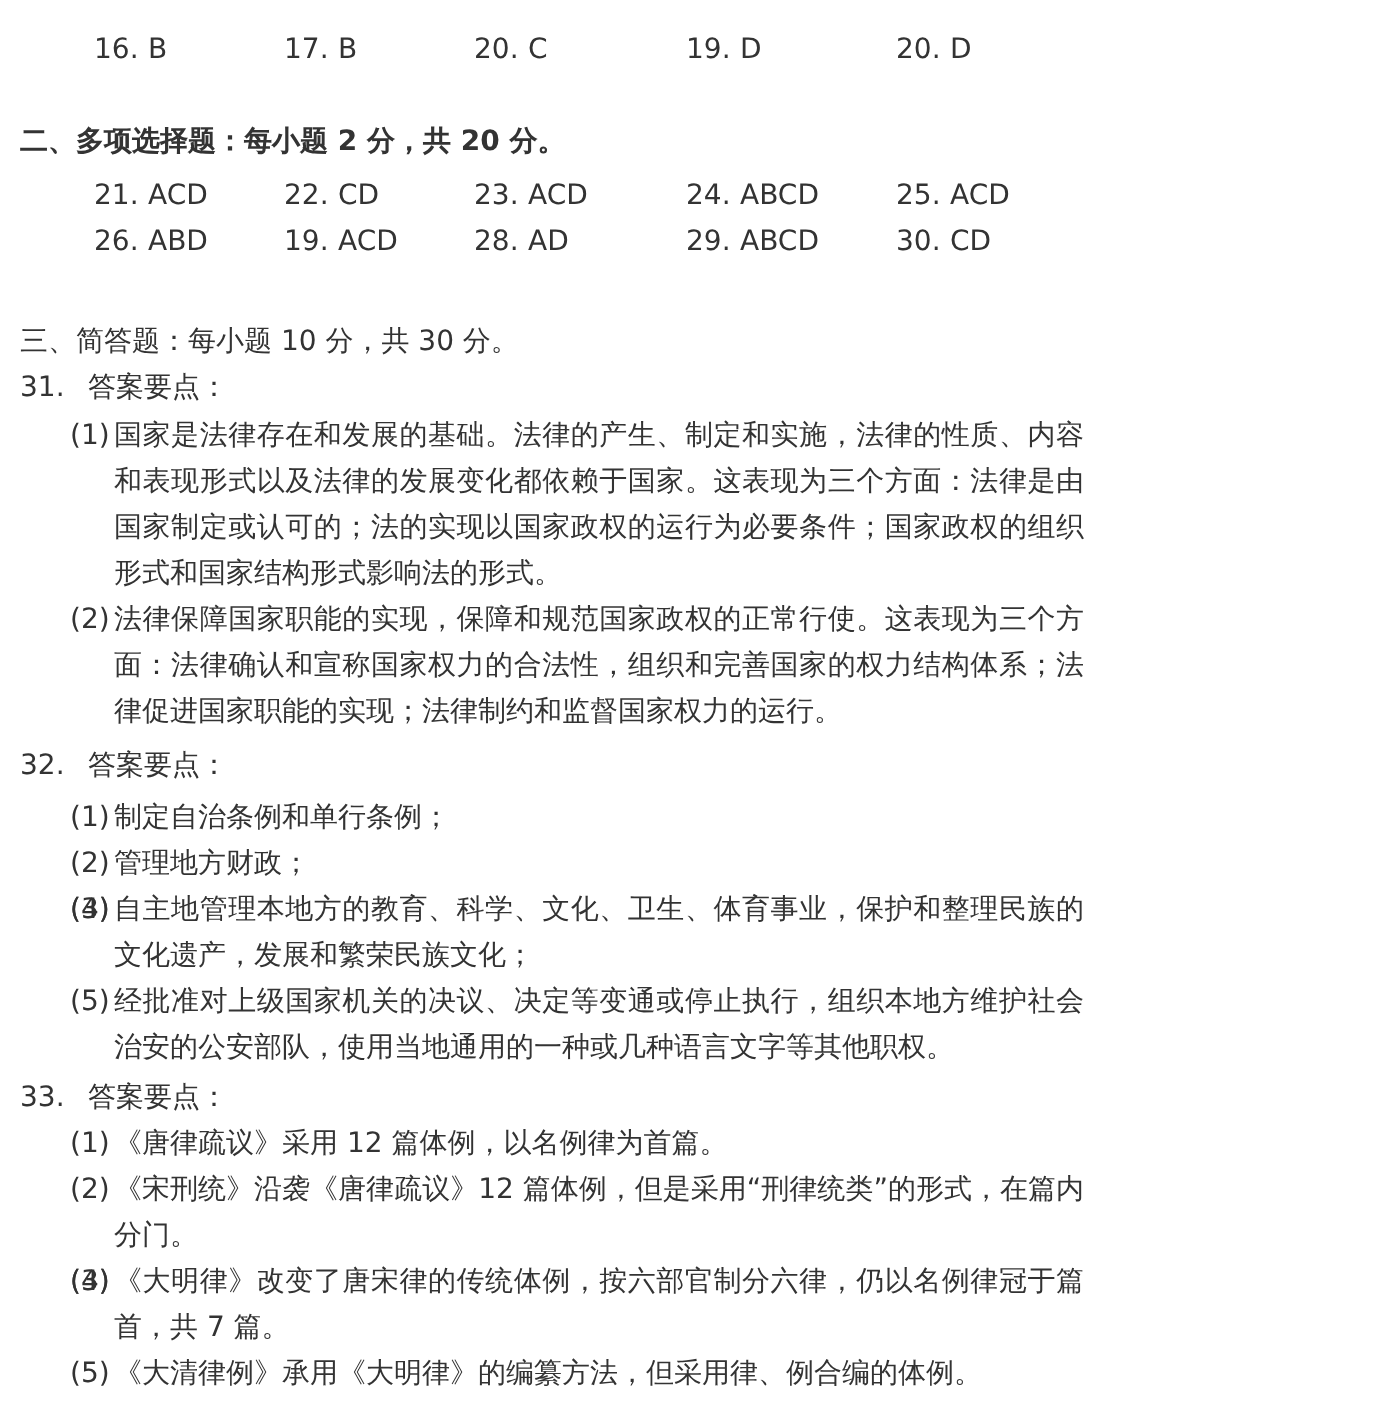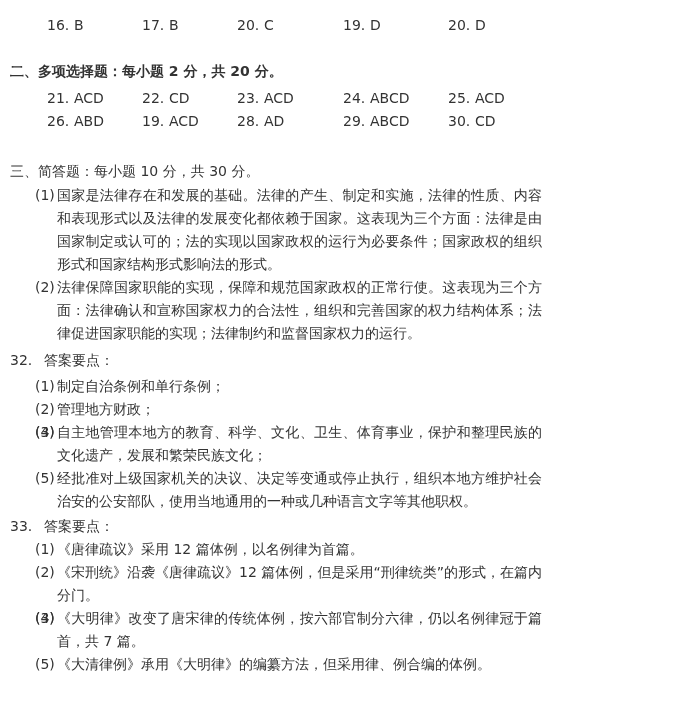--- a/index.html
+++ b/index.html
@@ -69,20 +69,23 @@
   <div class="ans-row" id="row3">
     <span class="cell c0"><span class="num">26.</span><span>ABD</span></span>
     <span class="cell c1"><span class="num">19.</span><span>ACD</span></span>
     <span class="cell c2"><span class="num">28.</span><span>AD</span></span>
     <span class="cell c3"><span class="num">29.</span><span>ABCD</span></span>
     <span class="cell c4"><span class="num">30.</span><span>CD</span></span>
   </div>
 
   <div class="sec-title" id="sec3-title">三、简答题：每小题 10 分，共 30 分。</div>
 
+  <div class="q-label" id="q31-label">
+    <span class="q-num">31.</span><span>答案要点：</span>
+  </div>
   <div id="q31-items">
     <div class="qitem"><span class="marker">(1)</span><span>国家是法律存在和发展的基础。法律的产生、制定和实施，法律的性质、内容和表现形式以及法律的发展变化都依赖于国家。这表现为三个方面：法律是由国家制定或认可的；法的实现以国家政权的运行为必要条件；国家政权的组织形式和国家结构形式影响法的形式。</span></div>
     <div class="qitem"><span class="marker">(2)</span><span>法律保障国家职能的实现，保障和规范国家政权的正常行使。这表现为三个方面：法律确认和宣称国家权力的合法性，组织和完善国家的权力结构体系；法律促进国家职能的实现；法律制约和监督国家权力的运行。</span></div>
   </div>
 
   <div class="q-label" id="q32-label">
     <span class="q-num">32.</span><span>答案要点：</span>
   </div>
   <div id="q32-items">
     <div class="qitem"><span class="marker">(1)</span><span>制定自治条例和单行条例；</span></div>

